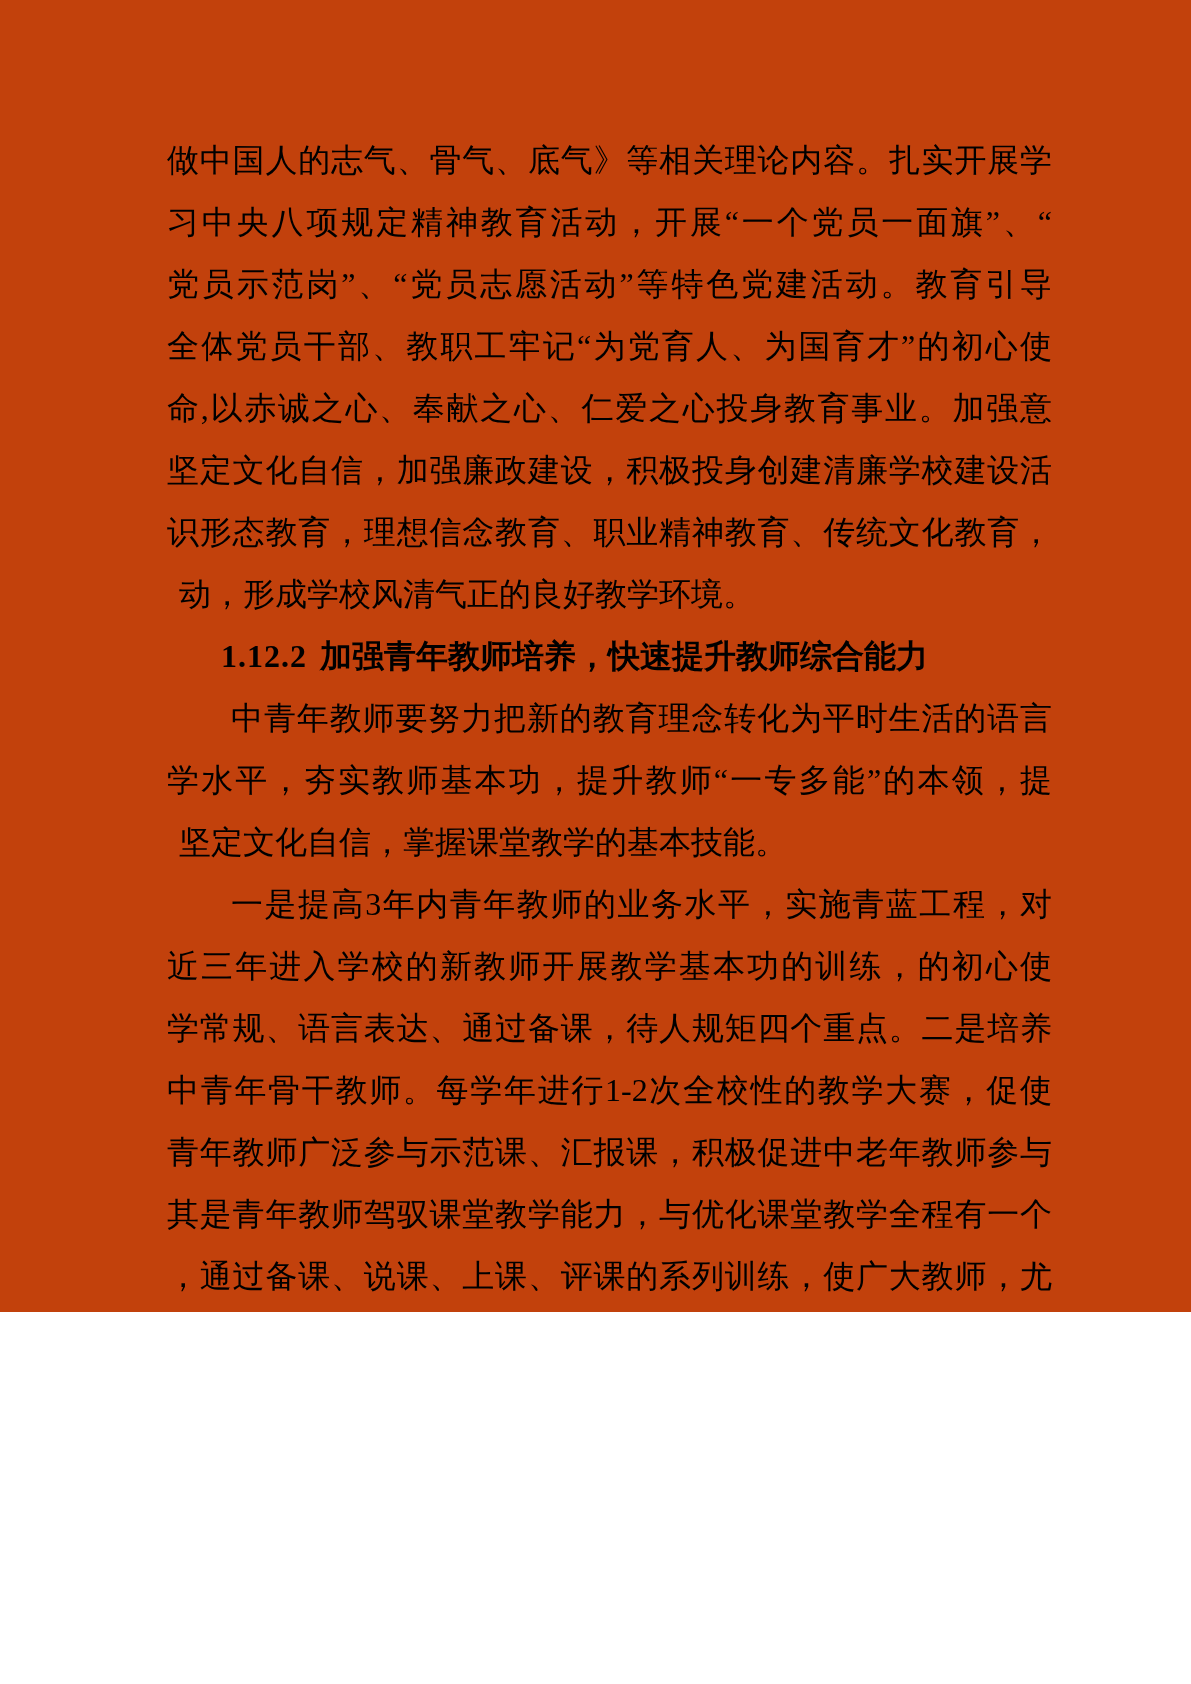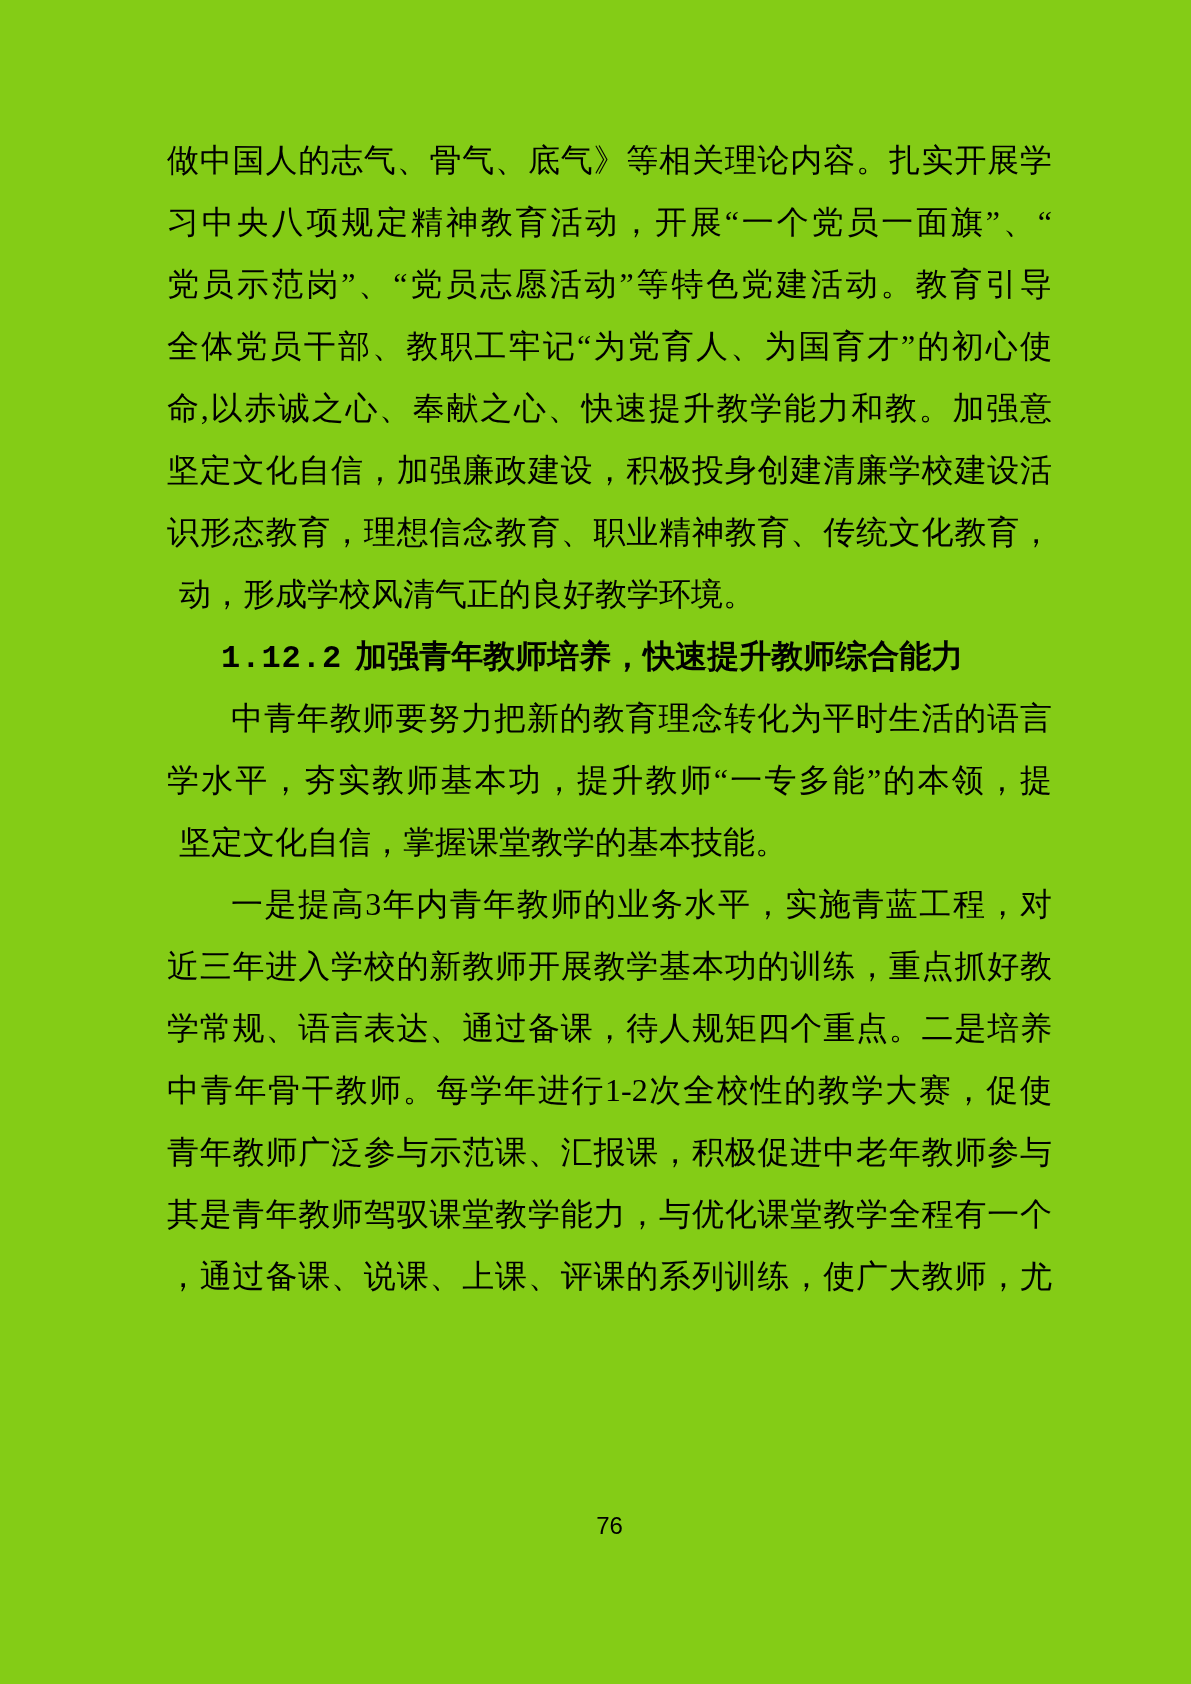--- a/index.html
+++ b/index.html
@@ -1,22 +1,22 @@
 <!DOCTYPE html>
 <html lang="zh"><head>
 <meta charset="utf-8">
 <style>
   html, body { margin: 0; padding: 0; }
   body { background: #ffffff; }
 
   .page {
     position: relative;
     width: 1191px;
-    height: 1684px;
-    background: #84cc16;
+    height: 1312px;
+    background: #c2410c;
     color: #000000;
     font-family: "Liberation Serif", "DejaVu Serif", serif;
     overflow: hidden;
   }
 
   .content {
     position: absolute;
     left: 167px;
     top: 129px;
     width: 885px;
@@ -41,21 +41,21 @@
 
   
   .plain { text-align: left; margin-left: 12px; }
 
   .heading {
     font-weight: bold;
     padding-left: 54px;
     font-size: 32px;
   }
   .heading .num {
-    font-family: Liberation Mono, monospace;
+    font-family: Liberation Serif, serif;
     margin-right: 13px;
     letter-spacing: 1px;
   }
 
   .footer {
     position: absolute;
     left: 167px;
     top: 1492px;
     width: 885px;
     height: 36px;
@@ -70,35 +70,35 @@
 </head>
 <body>
 
 <div class="page">
   <div class="content">
 
     <div class="line j">做中国人的志气、骨气、底气》等相关理论内容。扎实开展学</div>
     <div class="line j">习中央八项规定精神教育活动，开展“一个党员一面旗”、“</div>
     <div class="line j">党员示范岗”、“党员志愿活动”等特色党建活动。教育引导</div>
     <div class="line j">全体党员干部、教职工牢记“为党育人、为国育才”的初心使</div>
-    <div class="line j">命,以赤诚之心、奉献之心、快速提升教学能力和教。加强意</div>
+    <div class="line j">命,以赤诚之心、奉献之心、仁爱之心投身教育事业。加强意</div>
     <div class="line j">坚定文化自信，加强廉政建设，积极投身创建清廉学校建设活</div>
     <div class="line j">识形态教育，理想信念教育、职业精神教育、传统文化教育，</div>
     <div class="line plain">动，形成学校风清气正的良好教学环境。</div>
 
     <div class="line heading">
       <span class="num">1.12.2</span><span>加强青年教师培养，快速提升教师综合能力</span>
     </div>
 
     <div class="line j indent">中青年教师要努力把新的教育理念转化为平时生活的语言</div>
     <div class="line j">学水平，夯实教师基本功，提升教师“一专多能”的本领，提</div>
     <div class="line plain">坚定文化自信，掌握课堂教学的基本技能。</div>
 
     <div class="line j indent">一是提高3年内青年教师的业务水平，实施青蓝工程，对</div>
-    <div class="line j">近三年进入学校的新教师开展教学基本功的训练，重点抓好教</div>
+    <div class="line j">近三年进入学校的新教师开展教学基本功的训练，的初心使</div>
     <div class="line j">学常规、语言表达、通过备课，待人规矩四个重点。二是培养</div>
     <div class="line j">中青年骨干教师。每学年进行1-2次全校性的教学大赛，促使</div>
     <div class="line j">青年教师广泛参与示范课、汇报课，积极促进中老年教师参与</div>
     <div class="line j">其是青年教师驾驭课堂教学能力，与优化课堂教学全程有一个</div>
     <div class="line j">，通过备课、说课、上课、评课的系列训练，使广大教师，尤</div>
 
   </div>
 
   <div class="footer">76</div>
 </div>

